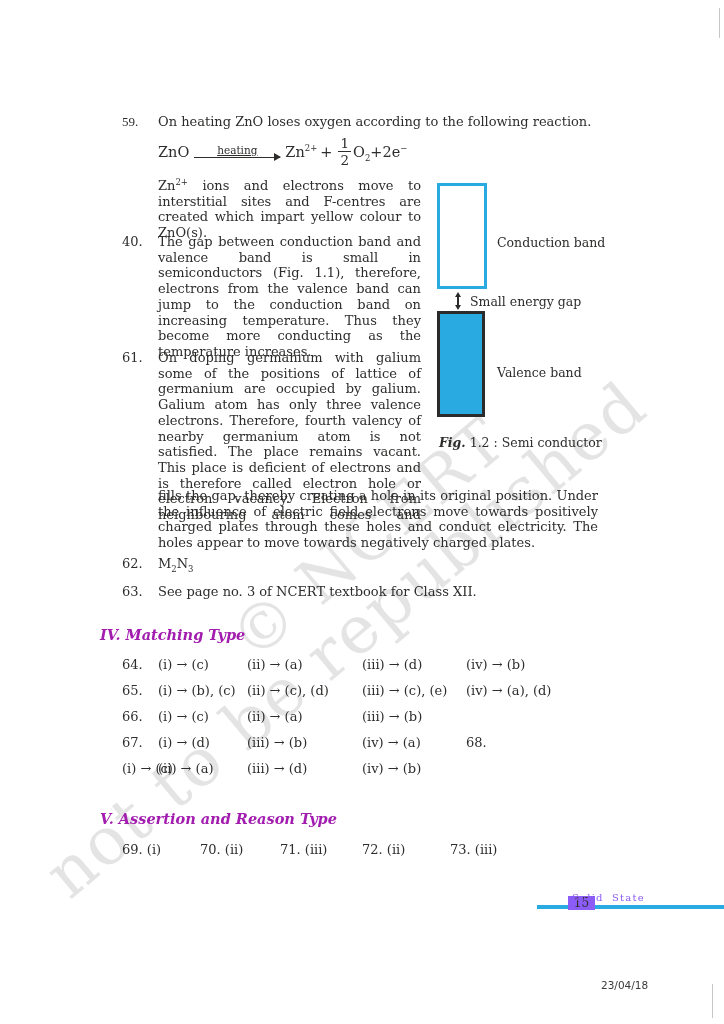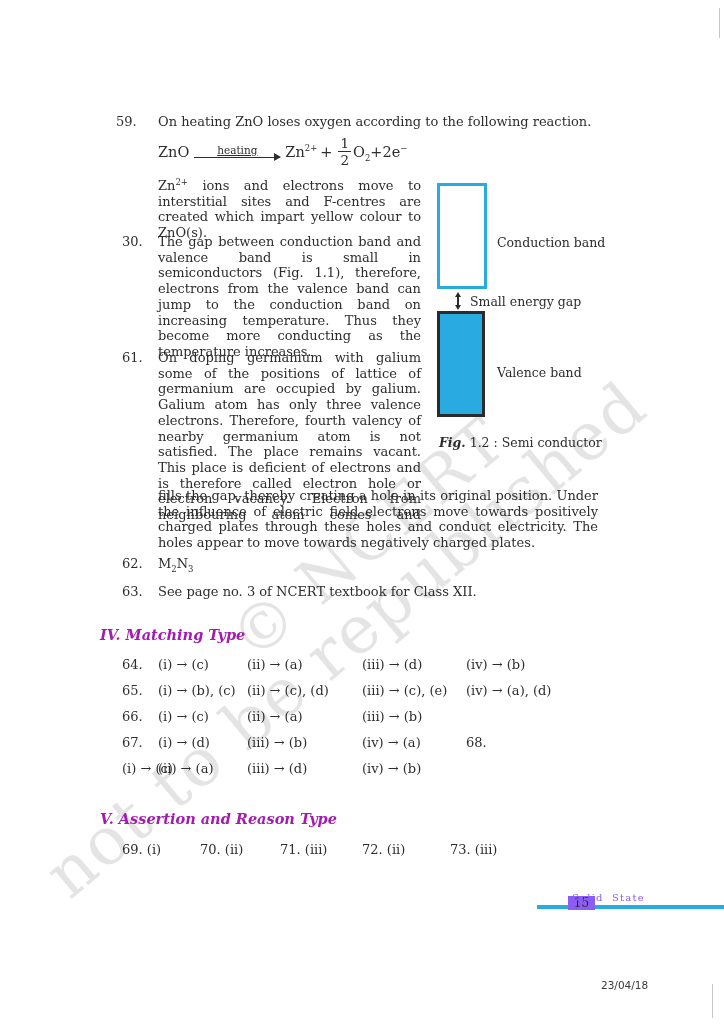--- a/index.html
+++ b/index.html
@@ -68,21 +68,21 @@
 
 <div class="page">
 
   <div class="wm-layer">
     <div class="wm" style="left:240px;top:610px;">© NCERT</div>
     <div class="wm" style="left:55px;top:845px;font-size:66px;">not to be republished</div>
   </div>
 
   <div class="content">
 
-    <div class="abs num" style="left:116px;top:114px;">59.</div>
+    <div class="abs num" style="left:122px;top:114px;font-family:Liberation Serif, serif;">59.</div>
     <div class="abs body-txt" style="left:158px;top:114px;width:470px;">On heating ZnO loses oxygen according to the following reaction.</div>
 
     <div class="abs equation" style="left:158px;top:136px;">
       <span>ZnO</span>
       <span class="rxn-arrow">
         <span class="rxn-label">heating</span>
         <span class="rxn-line">
             <span class="rxn-head"></span>
           </span>
       </span>
@@ -93,21 +93,21 @@
         <span class="frac-den">2</span>
       </span>
       <span><span>O</span><sub>2</sub></span>
       <span><span>+2e</span><sup>−</sup></span>
     </div>
 
     <div class="abs body-txt narrow" style="left:158px;top:178px;">
       <span>Zn</span><sup>2+</sup><span> ions and electrons move to interstitial sites and F-centres are created which impart yellow colour to ZnO(s).</span>
     </div>
 
-    <div class="abs num" style="left:122px;top:234px;">30.</div>
+    <div class="abs num" style="left:122px;top:234px;">40.</div>
     <div class="abs body-txt narrow" style="left:158px;top:234px;">The gap between conduction band and valence band is small in semiconductors (Fig. 1.1), therefore, electrons from the valence band can jump to the conduction band on increasing temperature. Thus they become more conducting as the temperature increases.</div>
 
     <div class="abs num" style="left:122px;top:350px;text-align:right;">61.</div>
     <div class="abs body-txt narrow just-last" style="left:158px;top:350px;">On doping germanium with galium some of the positions of lattice of germanium are occupied by galium. Galium atom has only three valence electrons. Therefore, fourth valency of nearby germanium atom is not satisfied. The place remains vacant. This place is deficient of electrons and is therefore called electron hole or electron vacancy. Electron from neighbouring atom comes and</div>
     <div class="abs body-txt wide" style="left:158px;top:488px;">fills the gap, thereby creating a hole in its original position. Under the influence of electric field electrons move towards positively charged plates through these holes and conduct electricity. The holes appear to move towards negatively charged plates.</div>
 
     <div class="abs num" style="left:122px;top:556px;">62.</div>
     <div class="abs body-txt" style="left:158px;top:556px;">
       <span>M</span><sub>2</sub><span>N</span><sub>3</sub>
     </div>

